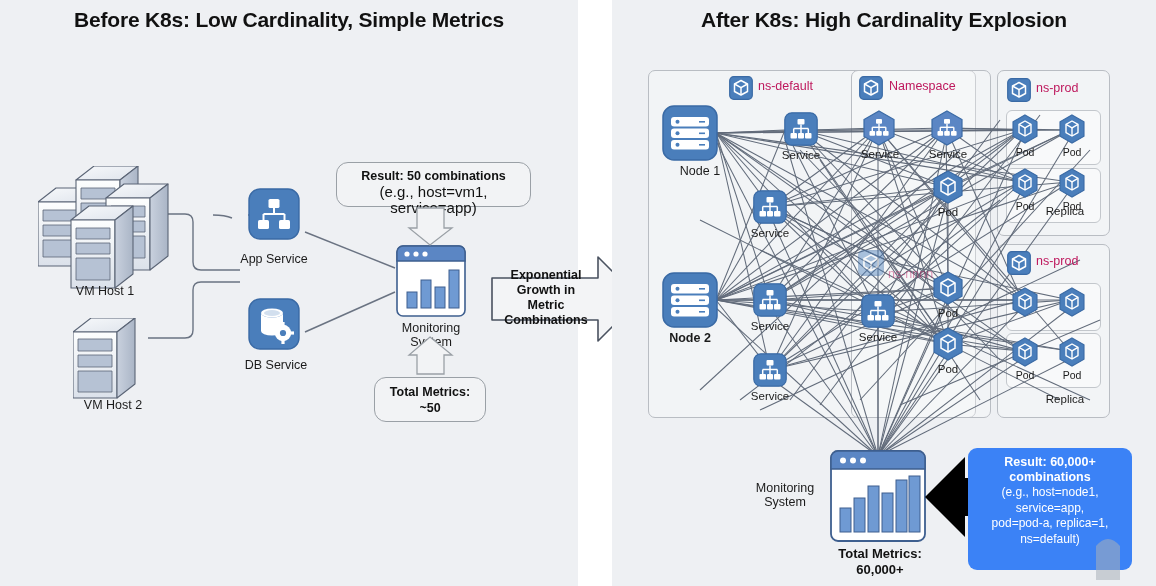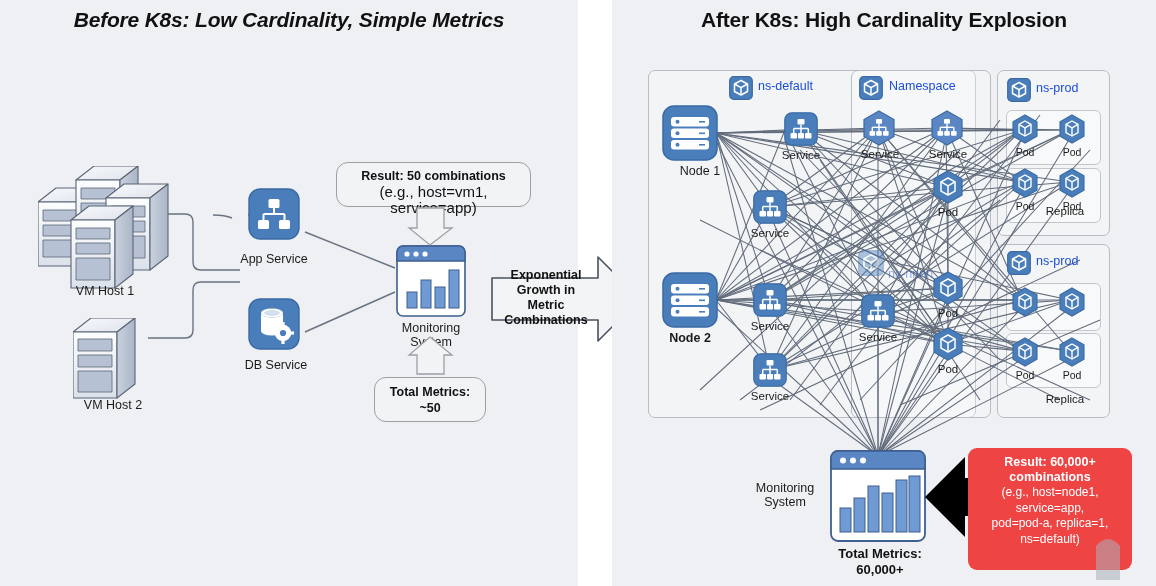--- a/index.html
+++ b/index.html
@@ -26,50 +26,50 @@
   .node-label.xs{font-size:10.5px;}
 
   .callout{
     position:absolute;background:#f2f3f5;border:1px solid #9aa0a6;border-radius:12px;
     text-align:center;color:#111;box-sizing:border-box;
   }
   .callout .l1{font-weight:bold;font-size:12.5px;line-height:16px;}
   .callout .l2{font-size:15px;line-height:16px;}
 
   .blackbox{
-    position:absolute;background:#ef4444;border-radius:9px;color:#fff;text-align:center;
+    position:absolute;background:#3b82f6;border-radius:9px;color:#fff;text-align:center;
     box-sizing:border-box;padding:7px 8px;
   }
   .blackbox .b1{font-weight:bold;font-size:12.5px;line-height:15px;}
   .blackbox .b2{font-size:12px;line-height:15.5px;}
 
   .bigarrow-label{
     position:absolute;text-align:center;font-weight:bold;font-size:12.5px;
     line-height:15px;color:#111;
   }
 
   .total-metrics{
     position:absolute;text-align:center;font-weight:bold;font-size:13px;
     line-height:16px;color:#111;
   }
 
   .icon{position:absolute;}
   .grpbox{position:absolute;border:1px solid #b9bdc3;border-radius:7px;background:rgba(255,255,255,0.28);box-sizing:border-box;}
   .grpbox.inner{border:1px solid #c3c7cc;border-radius:6px;background:rgba(255,255,255,0.45);}
-  .grp-title{position:absolute;font-size:12.5px;color:#1d4ed8;text-align:center;}
+  .grp-title{position:absolute;font-size:12.5px;color:#be185d;text-align:center;}
   .faded{opacity:0.45;}
 </style>
 </head>
 <body>
 
 <div id="stage">
 
   <div class="panel" id="panel-left"></div>
 
-  <div class="panel-title" style="left:0;width:578px;font-style:italic;">Before K8s: Low Cardinality, Simple Metrics</div>
+  <div class="panel-title" style="left:0;width:578px;">Before K8s: Low Cardinality, Simple Metrics</div>
 
   <svg class="layer">
     <g fill="none" stroke="#6a7382" stroke-width="1.4">
       <path d="M168,214 L185,214 Q193,214 193,222 L193,262 Q193,270 201,270 L240,270"></path>
       <path d="M148,338 L185,338 Q193,338 193,330 L193,290 Q193,282 201,282 L240,282"></path>
       <path d="M213,215 Q225,215 232,218"></path>
       <path d="M248,215 L256,215"></path>
       <path d="M305,232 L395,268"></path>
       <path d="M305,332 L395,292"></path>
     </g>

